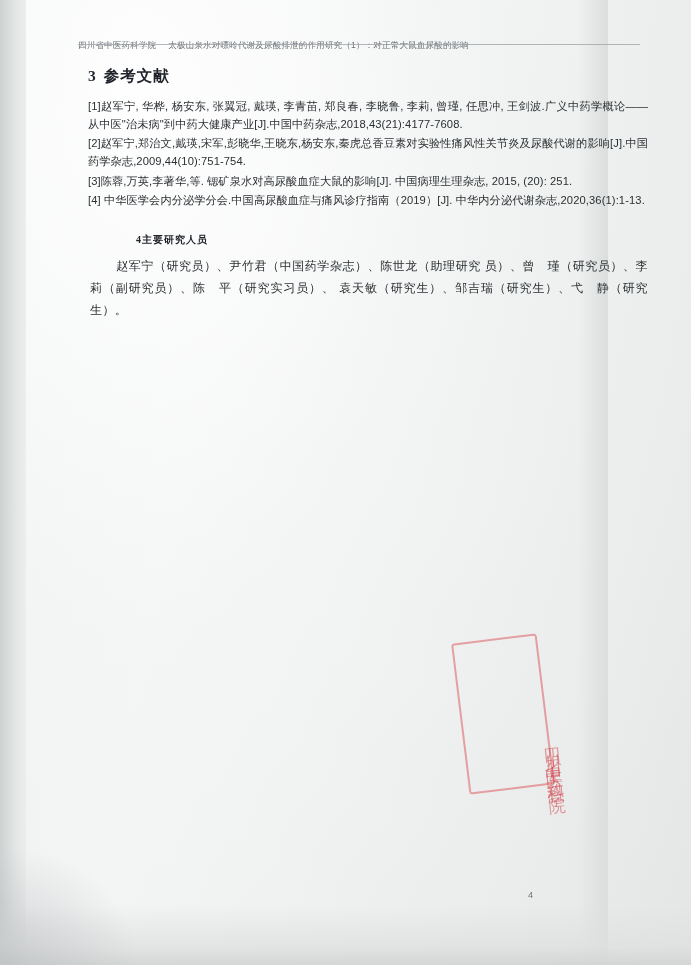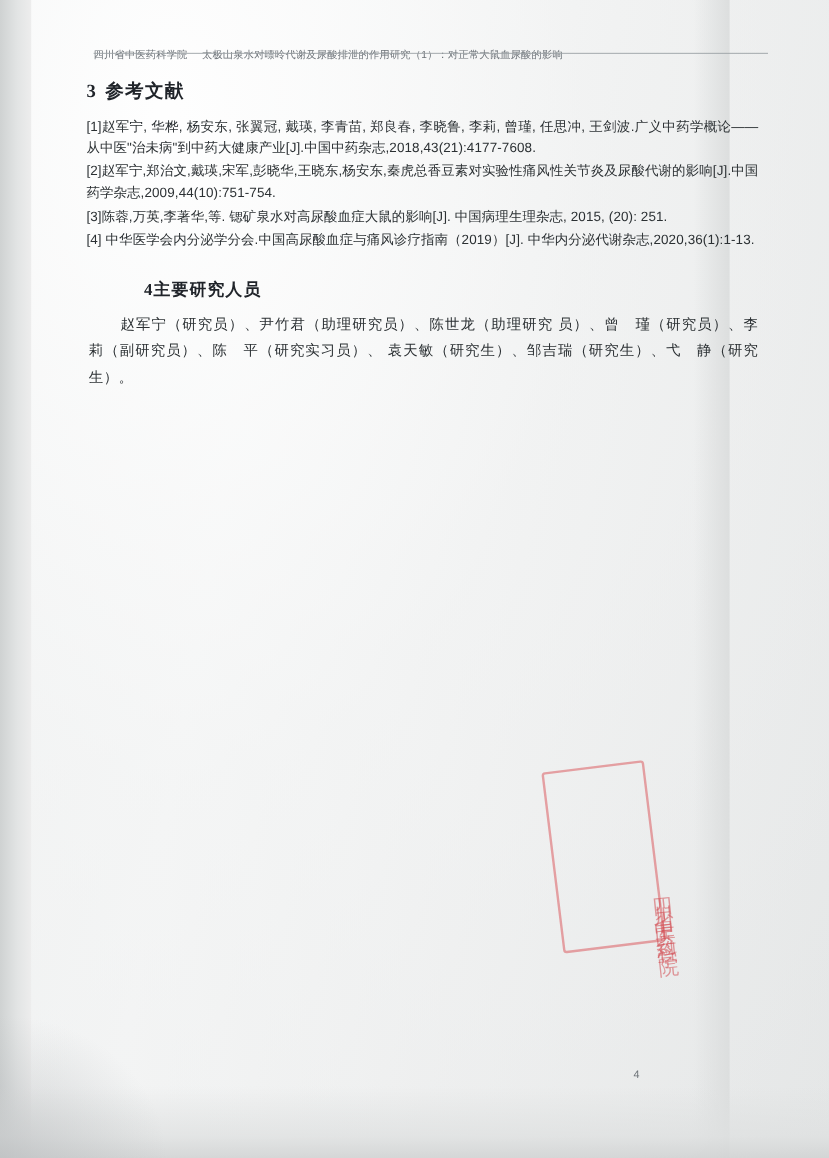--- a/index.html
+++ b/index.html
@@ -70,21 +70,21 @@
     left: 78px;
     top: 44px;
     width: 562px;
     height: 1px;
     background: #9aa0a4;
     opacity: 0.75;
   }
 
   .content {
     position: absolute;
-    left: 72px;
+    left: 88px;
     top: 66px;
     width: 560px;
     color: #2c3033;
   }
 
   h2.section {
     font-family: "Liberation Serif", serif;
     font-weight: bold;
     font-size: 15.5px;
     margin: 0 0 10px 0;
@@ -101,21 +101,21 @@
   }
   .ref {
     margin: 0 0 1px 0;
     text-align: justify;
     letter-spacing: 0.1px;
   }
 
   h2.section2 {
     font-family: "Liberation Serif", serif;
     font-weight: bold;
-    font-size: 14px;
+    font-size: 10px;
     margin: 24px 0 8px 48px;
     letter-spacing: 1px;
     color: #20242a;
   }
   .staff {
     font-size: 12px;
     line-height: 1.85;
     letter-spacing: 0.4px;
     color: #2b3033;
     text-align: justify;
@@ -204,21 +204,21 @@
       <p class="ref">[2]赵军宁,郑治文,戴瑛,宋军,彭晓华,王晓东,杨安东,秦虎总香豆素对实验性痛风性关节炎及尿酸代谢的影响[J].中国药学杂志,2009,44(10):751-754.</p>
       <p class="ref">[3]陈蓉,万英,李著华,等. 锶矿泉水对高尿酸血症大鼠的影响[J]. 中国病理生理杂志, 2015, (20): 251.</p>
       <p class="ref">[4] 中华医学会内分泌学分会.中国高尿酸血症与痛风诊疗指南（2019）[J]. 中华内分泌代谢杂志,2020,36(1):1-13.</p>
     </div>
 
     <h2 class="section2">
       <span class="num">4</span><span>主要研究人员</span>
     </h2>
 
     <div class="staff">
-      <span class="indent"></span><span>赵军宁（研究员）、尹竹君（助理研究员）、陈世龙（助理研究</span>
+      <span class="indent"></span><span>赵军宁（研究员）、尹竹君（中国药学杂志）、陈世龙（助理研究</span>
       <span>员）、曾　瑾（研究员）、李　莉（副研究员）、陈　平（研究实习员）、</span>
       <span>袁天敏（研究生）、邹吉瑞（研究生）、弋　静（研究生）。</span>
     </div>
   </div>
 
   <div class="page-num">4</div>
 
   <div class="seal-wrap">
     <div class="seal">
       <div class="seal-border"></div>

